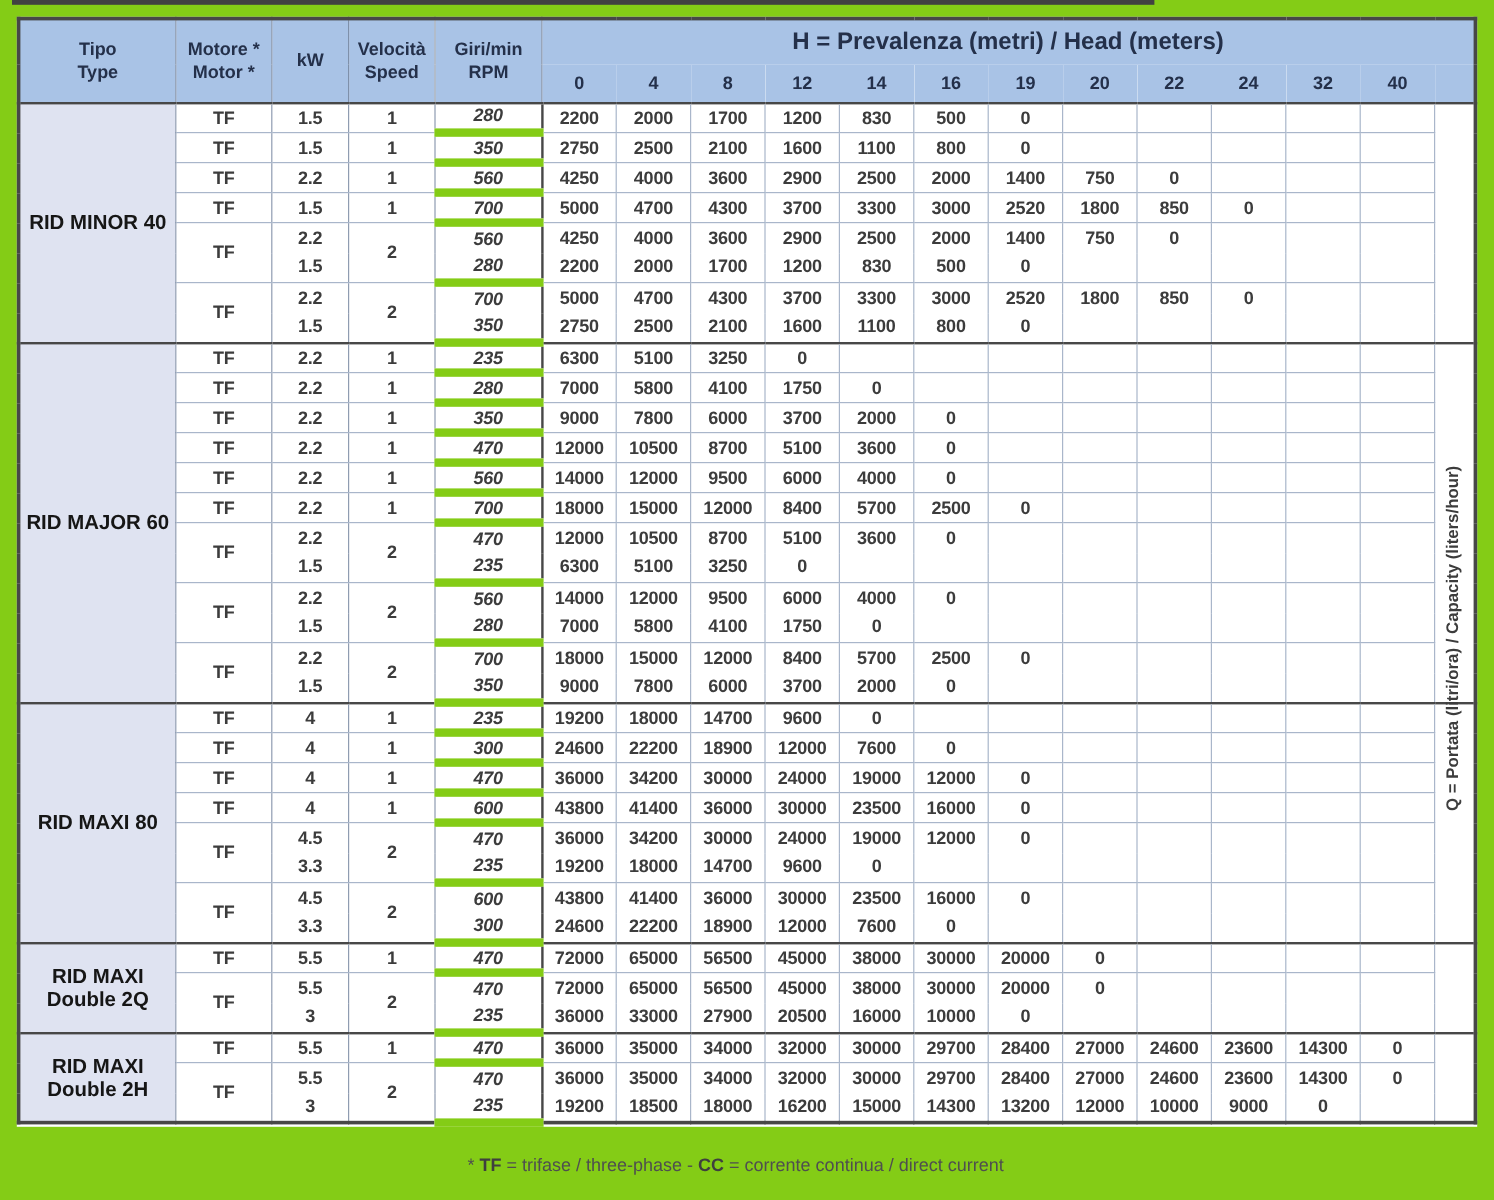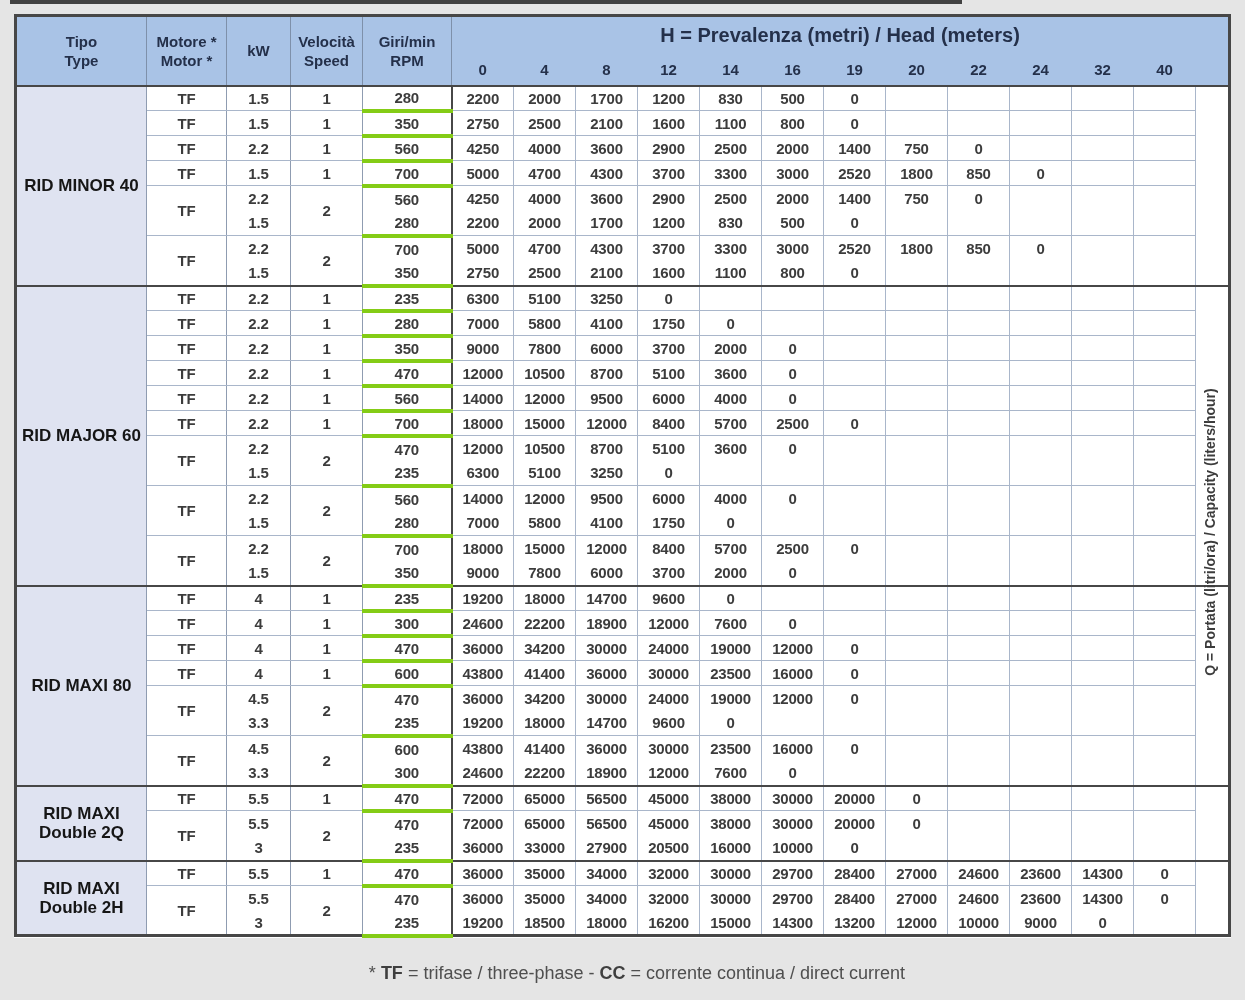--- a/index.html
+++ b/index.html
@@ -1,17 +1,17 @@
 <!DOCTYPE html>
 <html><head>
 <meta charset="utf-8">
 <style>
   html,body{margin:0;padding:0;background:#ffffff;}
   .page{
-    position:relative;width:1245px;height:1000px;background:#e5e5e5;
+    position:relative;width:1245px;height:1000px;background:#84cc16;
     font-family:"Liberation Sans", sans-serif;overflow:hidden;
   }
   .top-rule{position:absolute;left:10px;top:0;width:952px;height:4px;background:#414141;}
   table.perf{
     position:absolute;left:14px;top:14px;width:1214px;
     border-collapse:collapse;table-layout:fixed;background:#ffffff;
     border:3px solid #474747;
   }
   th,td{padding:0;margin:0;text-align:center;vertical-align:middle;font-weight:bold;overflow:hidden;}
   thead tr.r1{height:38px;}
@@ -22,33 +22,33 @@
   th.hnum{border-bottom:2px solid #474747;}
   tbody tr{height:25px;}
   tbody td{color:#3c3c3c;font-size:15px;letter-spacing:-0.2px;line-height:17px;}
   td.sec{
     background:#dfe3f1;color:#161616;font-size:17px;letter-spacing:0;
     border-right:1px solid #8f9cb1;line-height:19px;
   }
   td.mcol{border-right:1px solid #8f9cb1;border-bottom:1px solid #a9b6ca;}
   td.kcol{border-right:1px solid #8f9cb1;border-bottom:1px solid #a9b6ca;}
   td.vcol{border-right:1px solid #8f9cb1;border-bottom:1px solid #a9b6ca;}
-  td.rcol{border-right:2px solid #474747;border-bottom:4px solid #84cc16;}
+  td.rcol{border-right:2px solid #474747;border-bottom:7px solid #84cc16;font-style:italic;}
   td.h{border-right:1px solid #a9b6ca;border-bottom:1px solid #a9b6ca;}
   td.spacer{border-left:1px solid #a9b6ca;background:#ffffff;}
   td.sec-top{border-top:2px solid #474747;}
   td.nb{border-bottom-style:hidden;}
   .side-label{
     position:absolute;left:991px;top:523px;width:440px;height:18px;
     transform:rotate(-90deg);transform-origin:center;
     text-align:center;font-weight:bold;font-size:14px;color:#3c3c3c;white-space:nowrap;
   }
   .footnote{
-    position:absolute;left:30px;top:963px;width:1214px;text-align:center;
-    font-size:18px;color:#4f4f4f;
+    position:absolute;left:6px;top:963px;width:1214px;text-align:center;
+    font-size:15px;color:#4f4f4f;
   }
   .fb{font-weight:bold;color:#3f3f3f;}
 </style>
 </head>
 <body>
 
 <div class="page">
 
   <div class="top-rule"></div>
 

